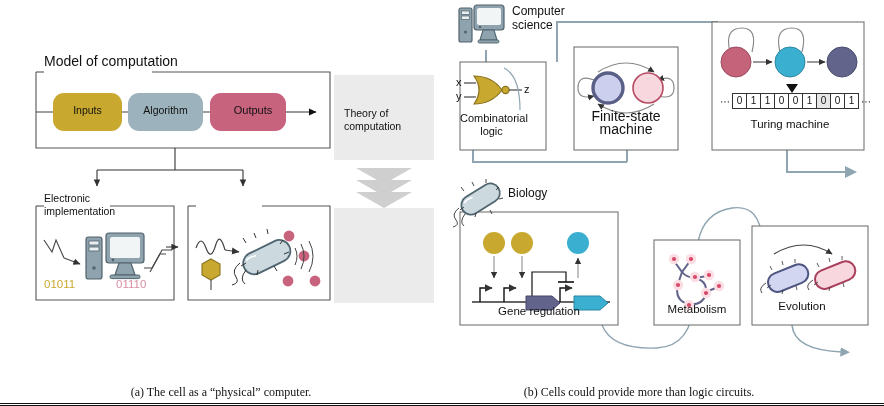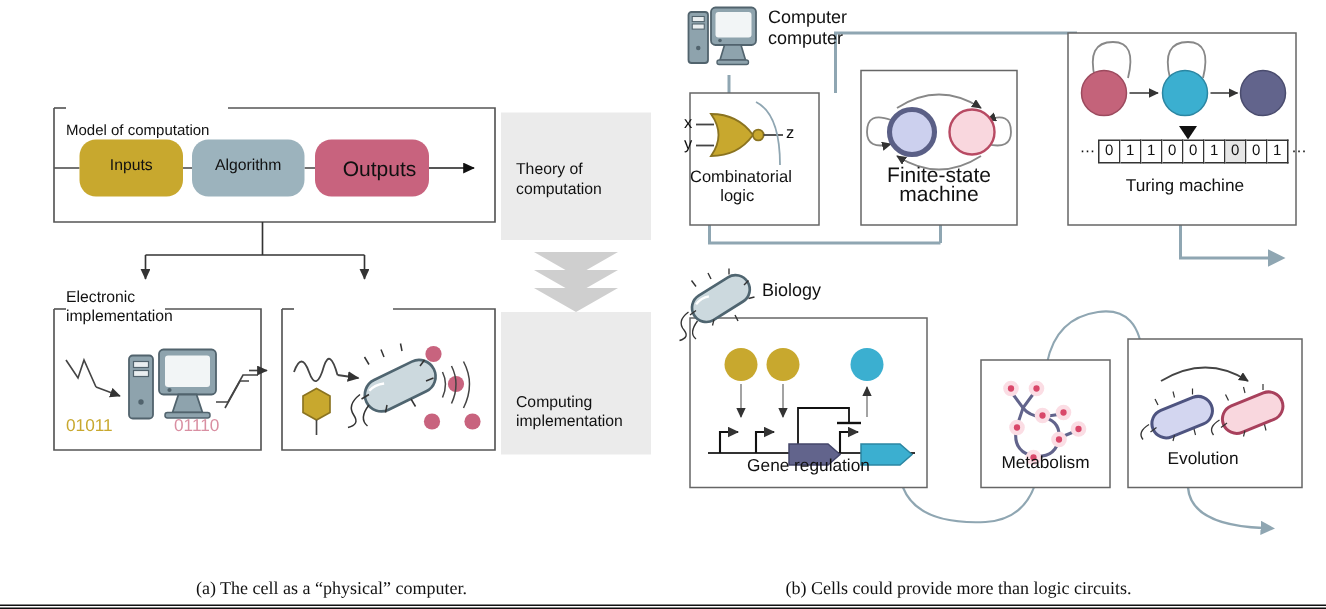--- a/index.html
+++ b/index.html
@@ -104,26 +104,25 @@
 
   <circle cx="289" cy="236" r="5.4" fill="#c8637e"></circle>
   <circle cx="304" cy="256" r="5.4" fill="#c8637e"></circle>
   <circle cx="288" cy="281" r="5.4" fill="#c8637e"></circle>
   <circle cx="315" cy="281" r="5.4" fill="#c8637e"></circle>
   <path d="M295,248 Q299,256 295,265" fill="none" stroke="#444" stroke-width="1"></path>
   <path d="M301,244 Q307,256 301,269" fill="none" stroke="#444" stroke-width="1"></path>
   <path d="M309,241 Q317,256 309,272" fill="none" stroke="#444" stroke-width="1"></path>
 </svg>
 
-<div style="position:absolute;left:44px;top:82px;font-size:10px;">Model of computation</div>
+<div style="position:absolute;left:44px;top:53px;font-size:14px;">Model of computation</div>
 <div style="position:absolute;left:53px;top:104px;width:69px;text-align:center;font-size:10.5px;">Inputs</div>
 <div style="position:absolute;left:128px;top:104px;width:75px;text-align:center;font-size:10.5px;">Algorithm</div>
-<div style="position:absolute;left:210px;top:104px;width:86px;text-align:center;font-size:14px;">Outputs</div>
+<div style="position:absolute;left:210px;top:104px;width:86px;text-align:center;font-size:11px;">Outputs</div>
 <div style="position:absolute;left:344px;top:107px;width:86px;font-size:10.5px;line-height:12.5px;">Theory of computation</div>
-<div style="position:absolute;left:344px;top:262px;width:86px;font-size:10.5px;line-height:12.5px;">Computing implementation</div>
 <div style="position:absolute;left:44px;top:192px;width:72px;font-size:10.5px;line-height:12.5px;">Electronic implementation</div>
 <div style="position:absolute;left:44px;top:278px;font-size:11.5px;color:#c8a82e;">01011</div>
 <div style="position:absolute;left:116px;top:278px;font-size:11.5px;color:#d98fa2;">01110</div>
 </div>
 
 <div class="panel" id="panel-b" style="left:442px;top:0;width:442px;height:370px;">
 <svg width="442" height="370" viewBox="0 0 442 370">
   <defs>
     <marker id="bk" markerWidth="7" markerHeight="7" refX="6" refY="3" orient="auto">
       <path d="M0,0 L6.5,3 L0,6 z" fill="#333"></path>
@@ -270,21 +269,21 @@
     <line x1="377" y1="267" x2="375" y2="263"></line>
           <line x1="388" y1="262" x2="387" y2="258"></line>
     <line x1="400" y1="260" x2="400" y2="256"></line>
           <line x1="388" y1="287" x2="387" y2="291"></line>
     <line x1="376" y1="282" x2="372" y2="285"></line>
           <line x1="401" y1="283" x2="402" y2="287"></line>
   </g>
   <path d="M371,280 Q363,285 367,290" fill="none" stroke="#333" stroke-width="0.9"></path>
 </svg>
 
-<div style="position:absolute;left:70px;top:4px;width:72px;font-size:12px;line-height:14px;">Computer computer</div>
+<div style="position:absolute;left:70px;top:4px;width:72px;font-size:12px;line-height:14px;">Computer science</div>
 <div style="position:absolute;left:18px;top:112px;width:63px;text-align:center;font-size:11px;line-height:13px;">Combinatorial logic</div>
 <div style="position:absolute;left:132px;top:110px;width:104px;text-align:center;font-size:14px;line-height:13px;">Finite-state machine</div>
 <div style="position:absolute;left:270px;top:118px;width:156px;text-align:center;font-size:11.5px;">Turing machine</div>
 <div style="position:absolute;left:14px;top:76px;font-size:11px;">x</div>
 <div style="position:absolute;left:14px;top:90px;font-size:11px;">y</div>
 <div style="position:absolute;left:82px;top:83px;font-size:11px;">z</div>
 
 <div id="tm-tape" style="position:absolute;left:276px;top:93px;display:flex;align-items:center;font-size:10px;">
         <span style="padding: 0px 2px; color: rgb(17, 17, 17); font-size: 10px;">⋯</span>
         <span style="width: 13px; height: 14px; line-height: 14px; text-align: center; border: 1px solid rgb(51, 51, 51); background: rgb(255, 255, 255); font-size: 10px;">0</span>

